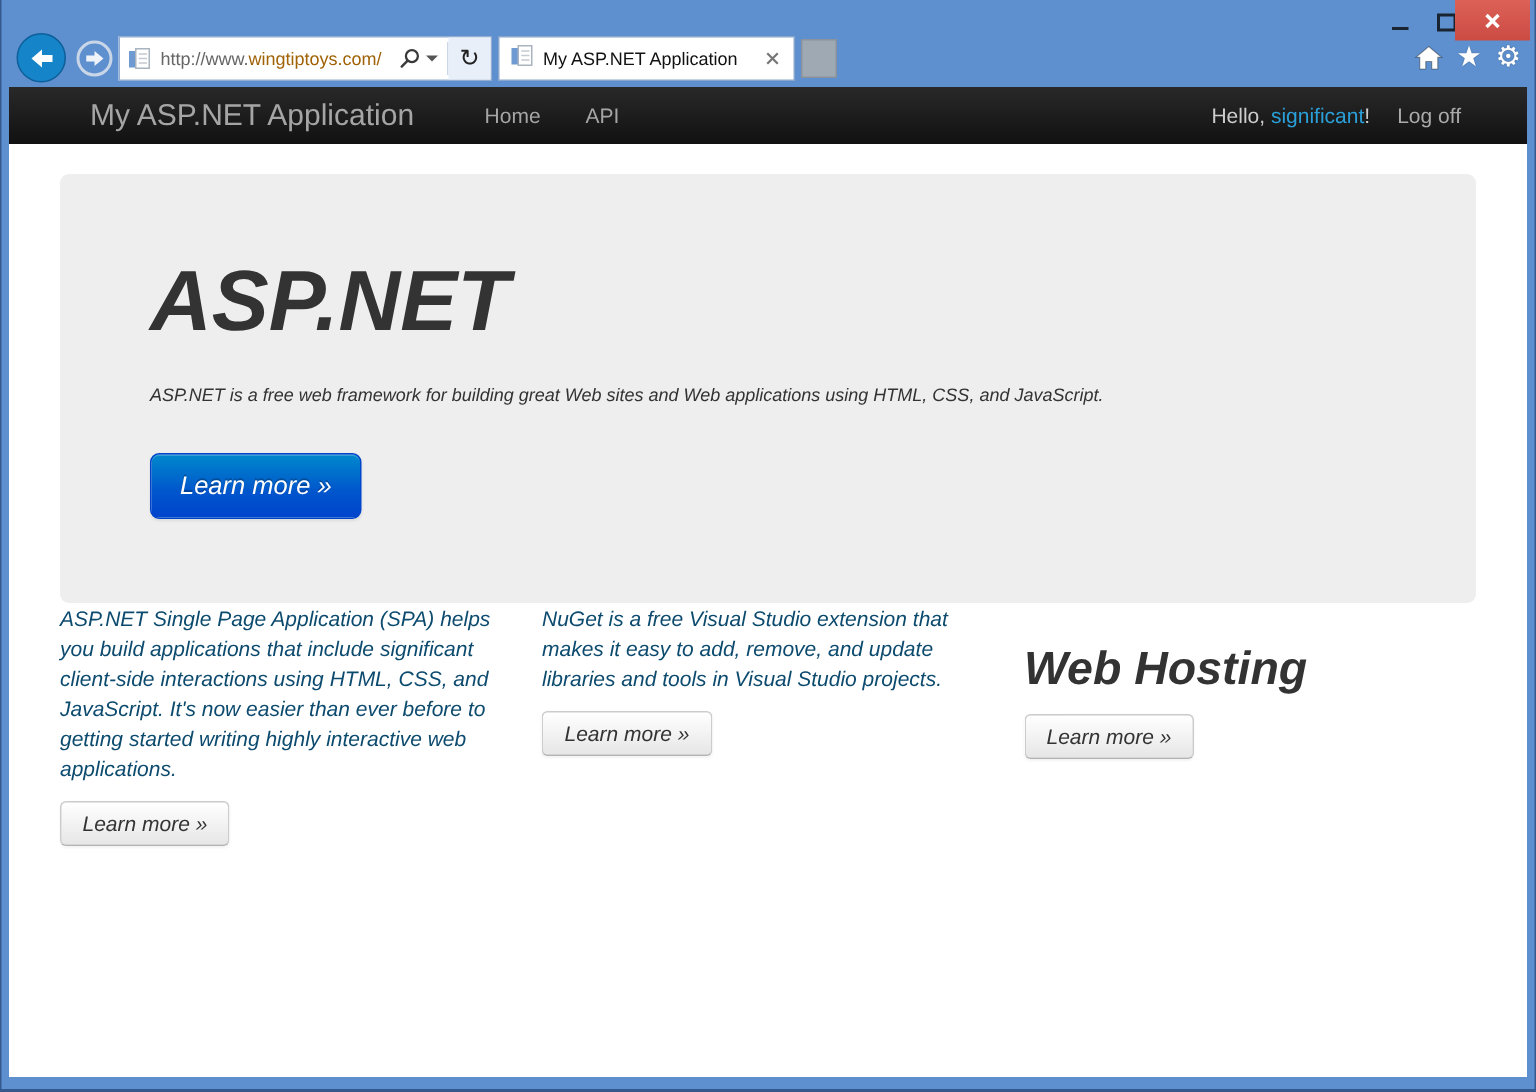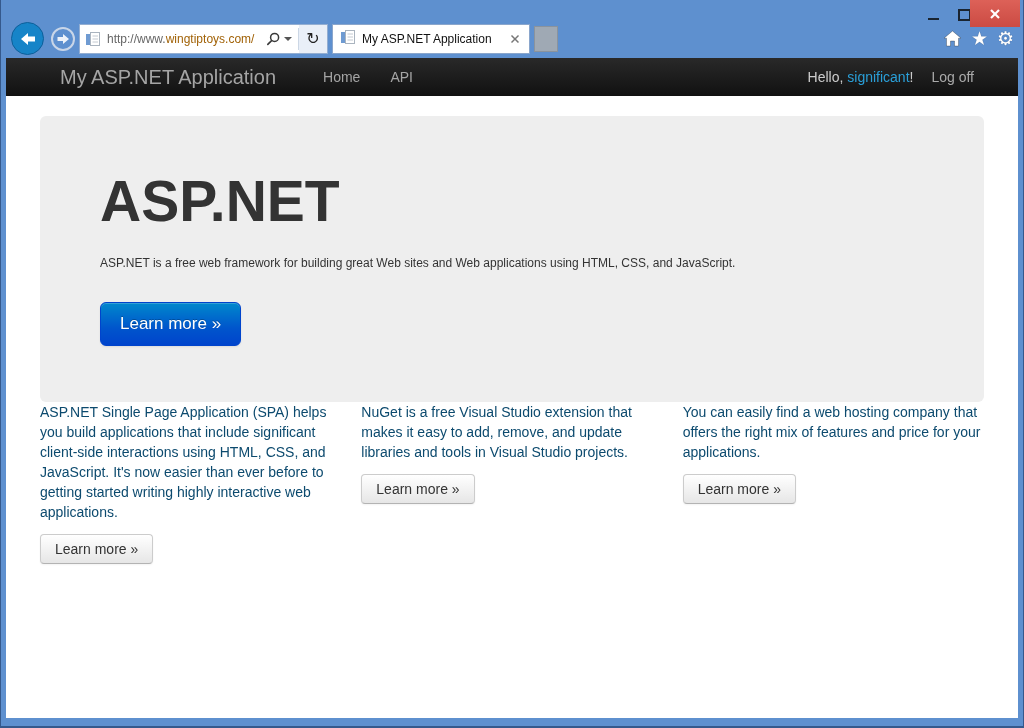--- a/index.html
+++ b/index.html
@@ -76,21 +76,21 @@
   .navbar { height:38px; background:linear-gradient(#292929,#111); }
   .navbar-inner { width:944px; margin:0 auto; height:100%; display:flex; align-items:center; }
   .brand { font-size:20px; color:#a5a5a5; padding:0 20px; text-decoration:none; white-space:nowrap; }
   .nav-link { font-size:14px; color:#a5a5a5; padding:0 15px; text-decoration:none; }
   .nav-link.first { margin-left:12px; }
   .nav-right { margin-left:auto; display:flex; align-items:center; gap:18px; padding-right:10px; font-size:14px; }
   .greeting { color:#ccc; white-space:nowrap; }
   .username { color:#2a9fd8; text-decoration:none; cursor:pointer; }
   .logoff { color:#aaa; text-decoration:none; cursor:pointer; }
 
-  .container { width:944px; margin:0 auto; }
+  .container { width:944px; margin:0 auto;font-style:italic; }
   .hero { margin-top:20px; background:#eee; border-radius:6px; padding:54px 60px 56px; }
   .hero-title { font-size:57px; font-weight:bold; color:#333; line-height:1.12; margin:0 0 14px; }
   .hero-lead { font-size:12px; line-height:30px; color:#333; margin:0 0 24px; max-width:805px; }
   .btn-primary {
     display:inline-block; font-size:17px; color:#fff; padding:11px 19px; cursor:pointer;
     background:linear-gradient(#0088cc,#0055cc 60%,#0044cc); border:1px solid #0044cc; border-radius:6px;
     text-shadow:0 -1px 0 rgba(0,0,0,0.25);
     box-shadow:inset 0 1px 0 rgba(255,255,255,0.2), 0 1px 2px rgba(0,0,0,0.08);
   }
   .row { display:flex; gap:20px; }
@@ -218,21 +218,21 @@
       <div class="row">
         <div class="col">
           <p class="col-text">ASP.NET Single Page Application (SPA) helps you build applications that include significant client-side interactions using HTML, CSS, and JavaScript. It's now easier than ever before to getting started writing highly interactive web applications.</p>
           <a class="btn-default">Learn more »</a>
         </div>
         <div class="col">
           <p class="col-text">NuGet is a free Visual Studio extension that makes it easy to add, remove, and update libraries and tools in Visual Studio projects.</p>
           <a class="btn-default">Learn more »</a>
         </div>
         <div class="col">
-          <p class="col-text">You can easily find a web hosting company that offers the right mix of features and price for your applications.</p>
+          <h2 class="col-heading">Web Hosting</h2>
           <a class="btn-default">Learn more »</a>
         </div>
       </div>
 
     </div>
   </div>
 
   <div class="frame-edge"></div>
 </div>
 

